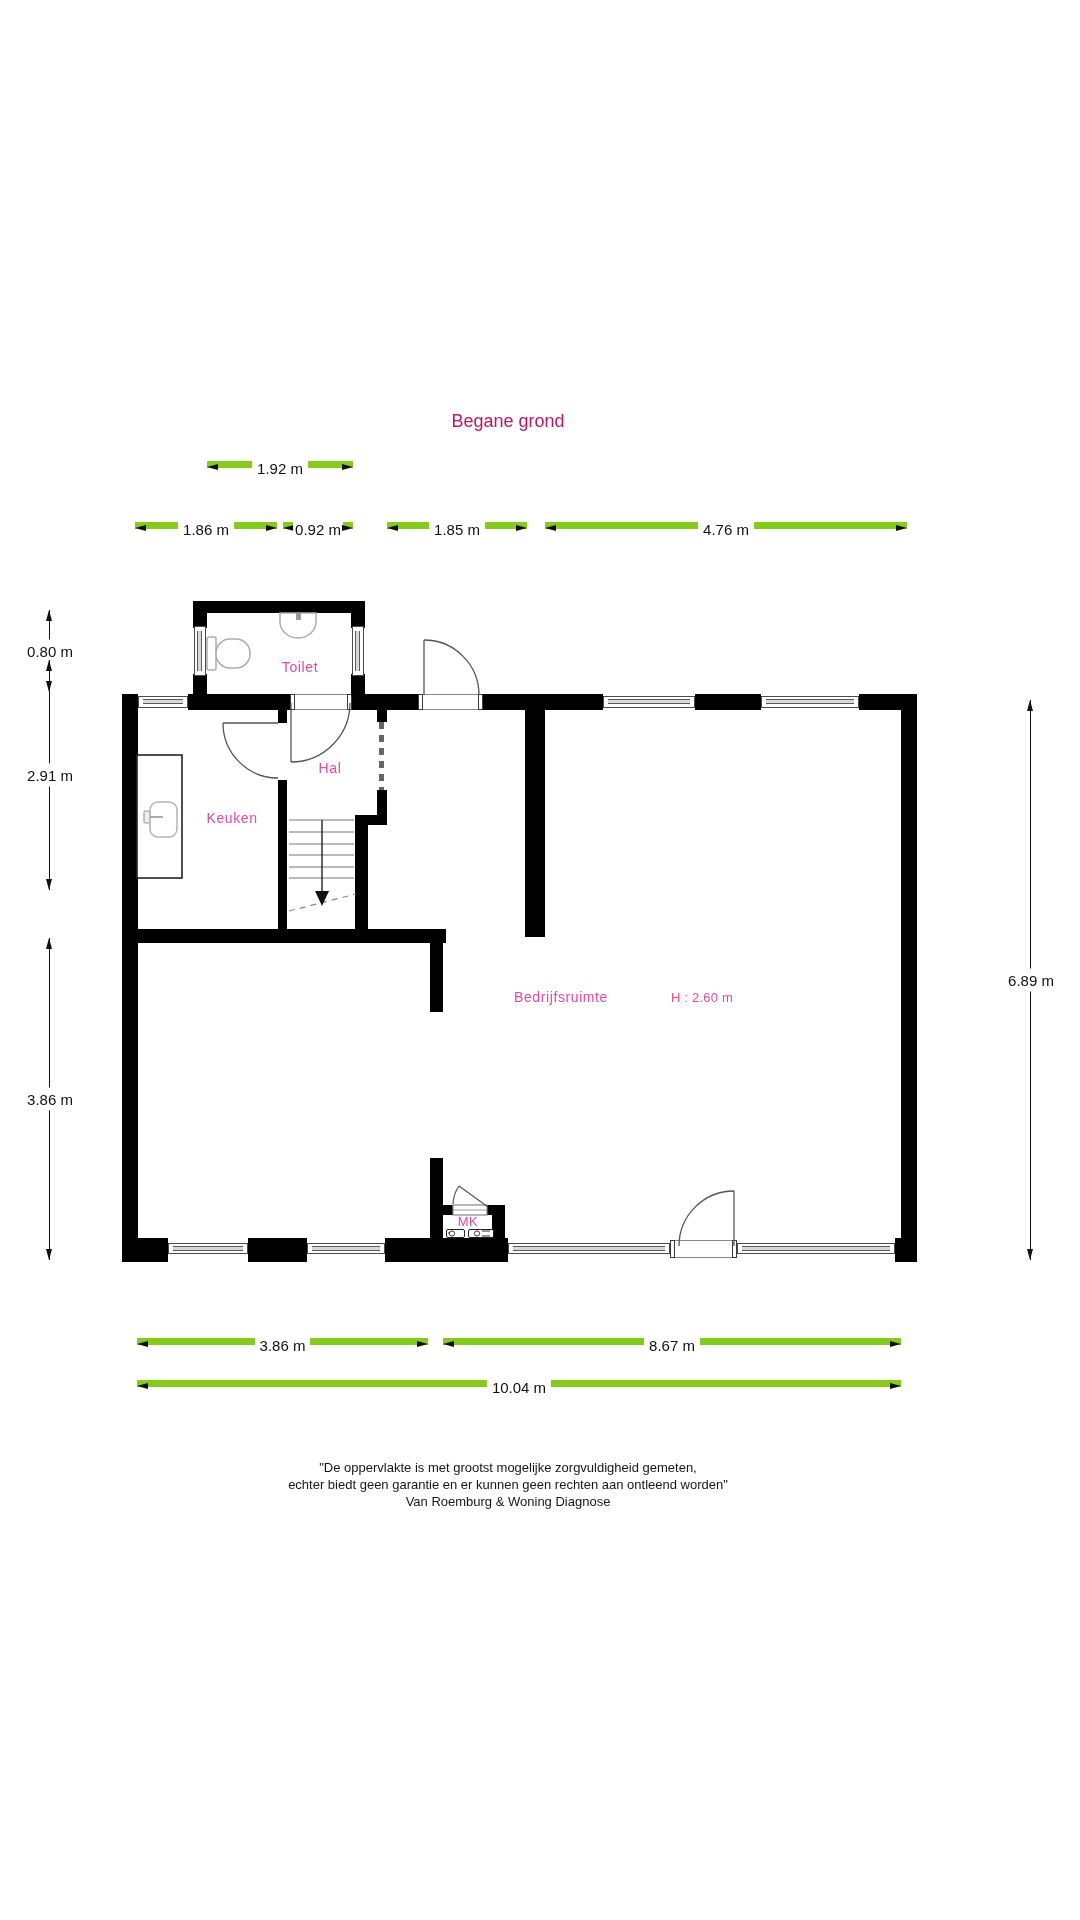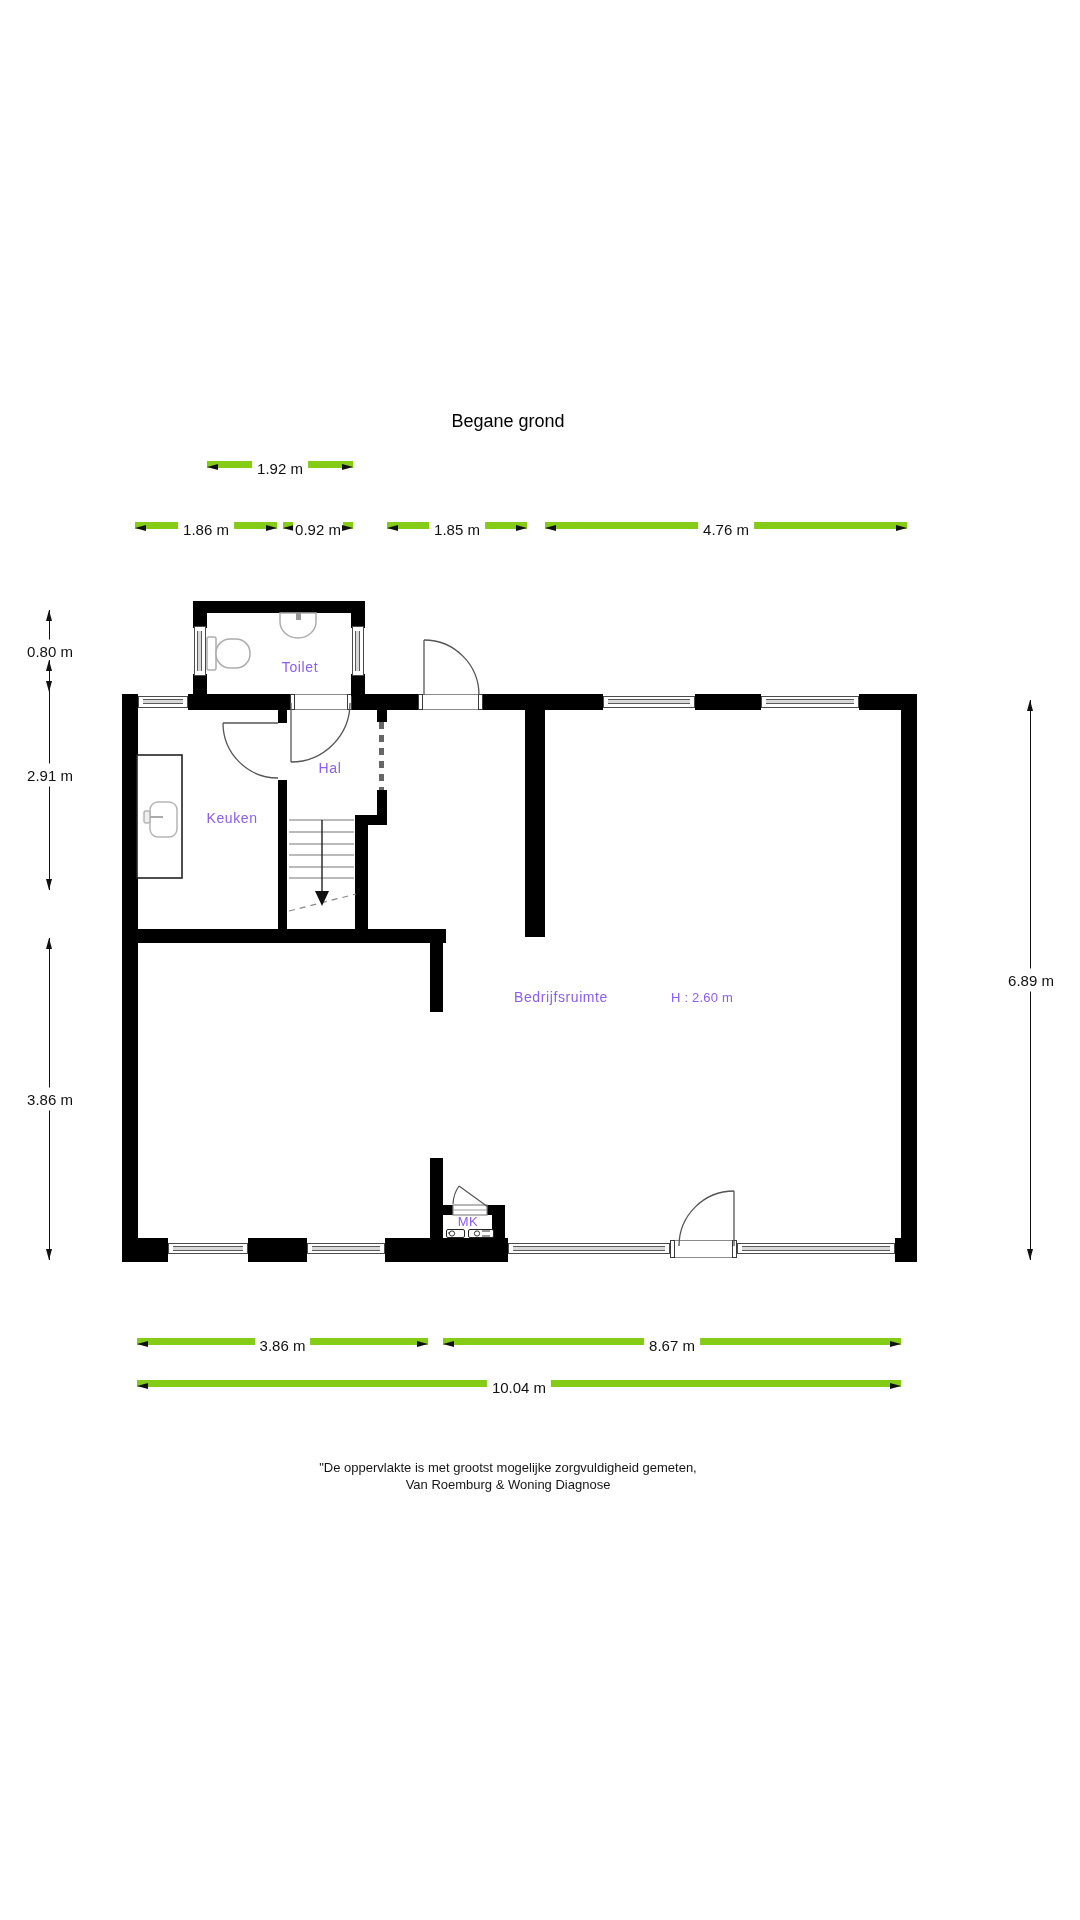--- a/index.html
+++ b/index.html
@@ -34,23 +34,23 @@
   .dimv{position:absolute;width:0;border-left:1px solid #111;}
   .dimv::before,.dimv::after{content:"";position:absolute;left:-4px;width:0;height:0;
     border-left:3.5px solid transparent;border-right:3.5px solid transparent;}
   .dimv::before{top:0;border-bottom:11px solid #111;}
   .dimv::after{bottom:0;border-top:11px solid #111;}
   .lbl{position:absolute;background:#fff;padding:1px 5px;font-size:15px;white-space:nowrap;color:#111;}
   .dimh .lbl{left:50%;top:0;transform:translate(-50%,-50%);}
   .dimv .lbl{left:0;top:50%;transform:translate(-50%,-50%);padding:3px 3px;}
 
   
-  .room{position:absolute;font-size:14px;letter-spacing:0.6px;color:#8b5cf6;text-align:center;}
+  .room{position:absolute;font-size:14px;letter-spacing:0.6px;color:#ec4899;text-align:center;}
   .small{font-size:13px;letter-spacing:0.2px;}
-  #title{position:absolute;left:0;top:411px;width:1016px;text-align:center;font-size:18px;color:#000000;}
+  #title{position:absolute;left:0;top:411px;width:1016px;text-align:center;font-size:18px;color:#be185d;}
   #footer{position:absolute;left:0;top:1459px;width:1016px;text-align:center;font-size:13px;line-height:17px;color:#161616;}
 
   svg.overlay{position:absolute;left:0;top:0;pointer-events:none;}
   .mkbox{position:absolute;background:#fff;border:1px solid #222;box-sizing:border-box;border-radius:2px;}
 </style>
 </head>
 <body>
 
 <div id="page">
 
@@ -223,16 +223,17 @@
   </div>
   <div class="dimh" style="left:443px;top:1338px;width:458px;">
     <span class="lbl">8.67 m</span>
   </div>
   <div class="dimh" style="left:137px;top:1380px;width:764px;">
     <span class="lbl">10.04 m</span>
   </div>
 
   <div id="footer">
     <div>"De oppervlakte is met grootst mogelijke zorgvuldigheid gemeten,</div>
+    <div>echter biedt geen garantie en er kunnen geen rechten aan ontleend worden"</div>
     <div>Van Roemburg &amp; Woning Diagnose</div>
   </div>
 
 </div>
 
 </body></html>

